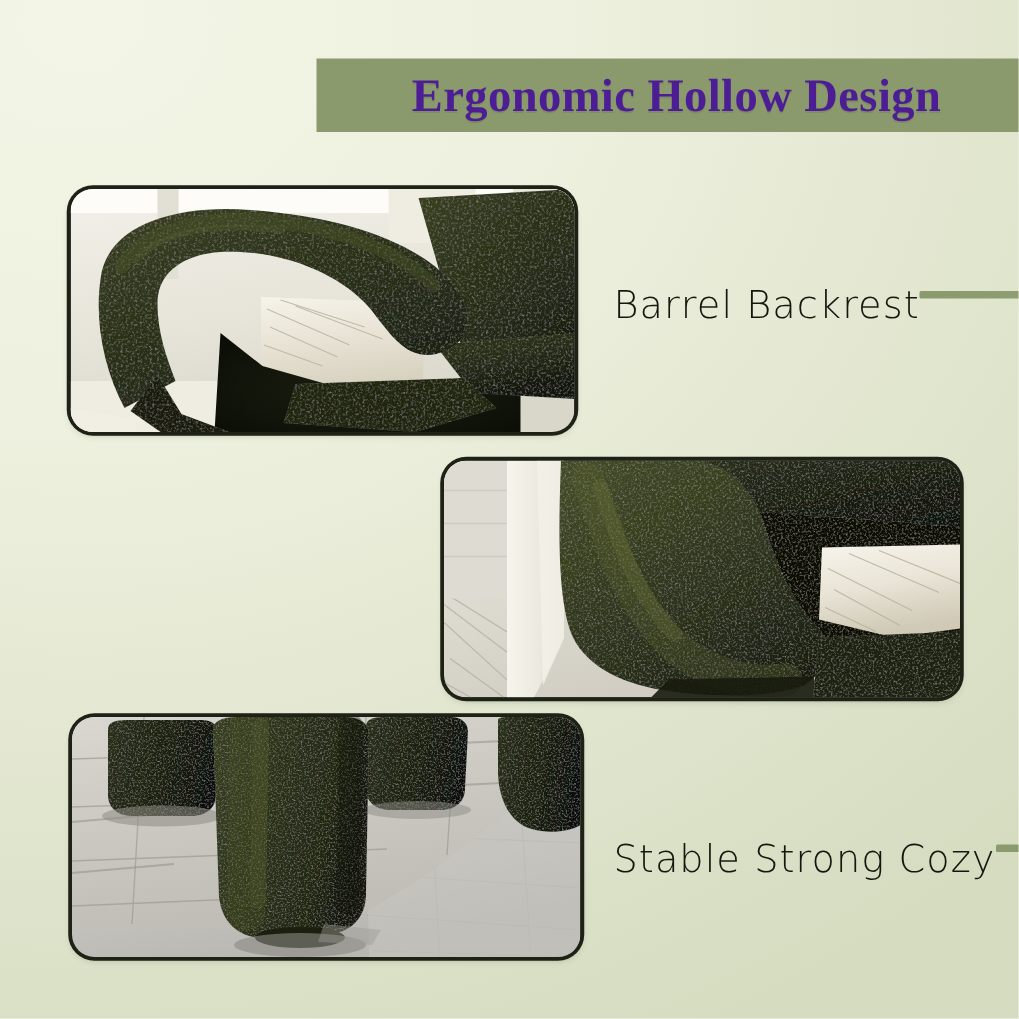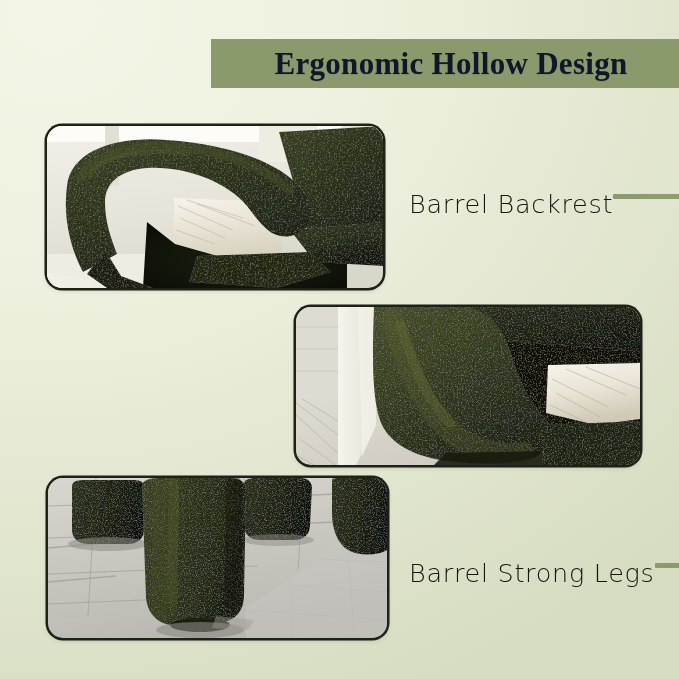--- a/index.html
+++ b/index.html
@@ -19,21 +19,21 @@
     position:absolute;
     box-sizing:border-box;
     display:flex;align-items:center;justify-content:center;
     background:#8a9a6d;
   }
   .banner-title{
     font-family:"Liberation Serif", serif;
     font-weight:700;
     font-size:31px;
     letter-spacing:.3px;
-    color:#0f172a;
+    color:#4c1d95;
     white-space:nowrap;
     text-shadow:0 1px 0 rgba(0,0,0,.08);
   }
 
   
   .panel{
     position:absolute;
     border-radius:15px;
     overflow:hidden;
     background:#14170e;
@@ -353,17 +353,17 @@
       <path d="M126 6 L124 122" stroke="#5d6633" stroke-width="11" opacity="0.22" stroke-linecap="round" fill="none"></path>
       <path d="M186 6 L184 124" stroke="#0e1107" stroke-width="16" opacity="0.35" stroke-linecap="round" fill="none"></path>
 
       <ellipse cx="152" cy="147" rx="30" ry="7" fill="#1b1f10"></ellipse>
       <ellipse cx="152" cy="152" rx="44" ry="8" fill="#8b8982" opacity="0.6"></ellipse>
       <path d="M168 138 L206 142 L200 152 L164 150 Z" fill="#9e9c95" opacity="0.45"></path>
     </svg>
   </div>
 
   <div class="label" style="left:409px;top:545px;">
-    <span class="label-text">Barrel Strong Legs</span>
+    <span class="label-text">Stable Strong Cozy</span>
     <span class="label-rule" style="width:234px;"></span>
   </div>
 
 </div>
 
 </body></html>

